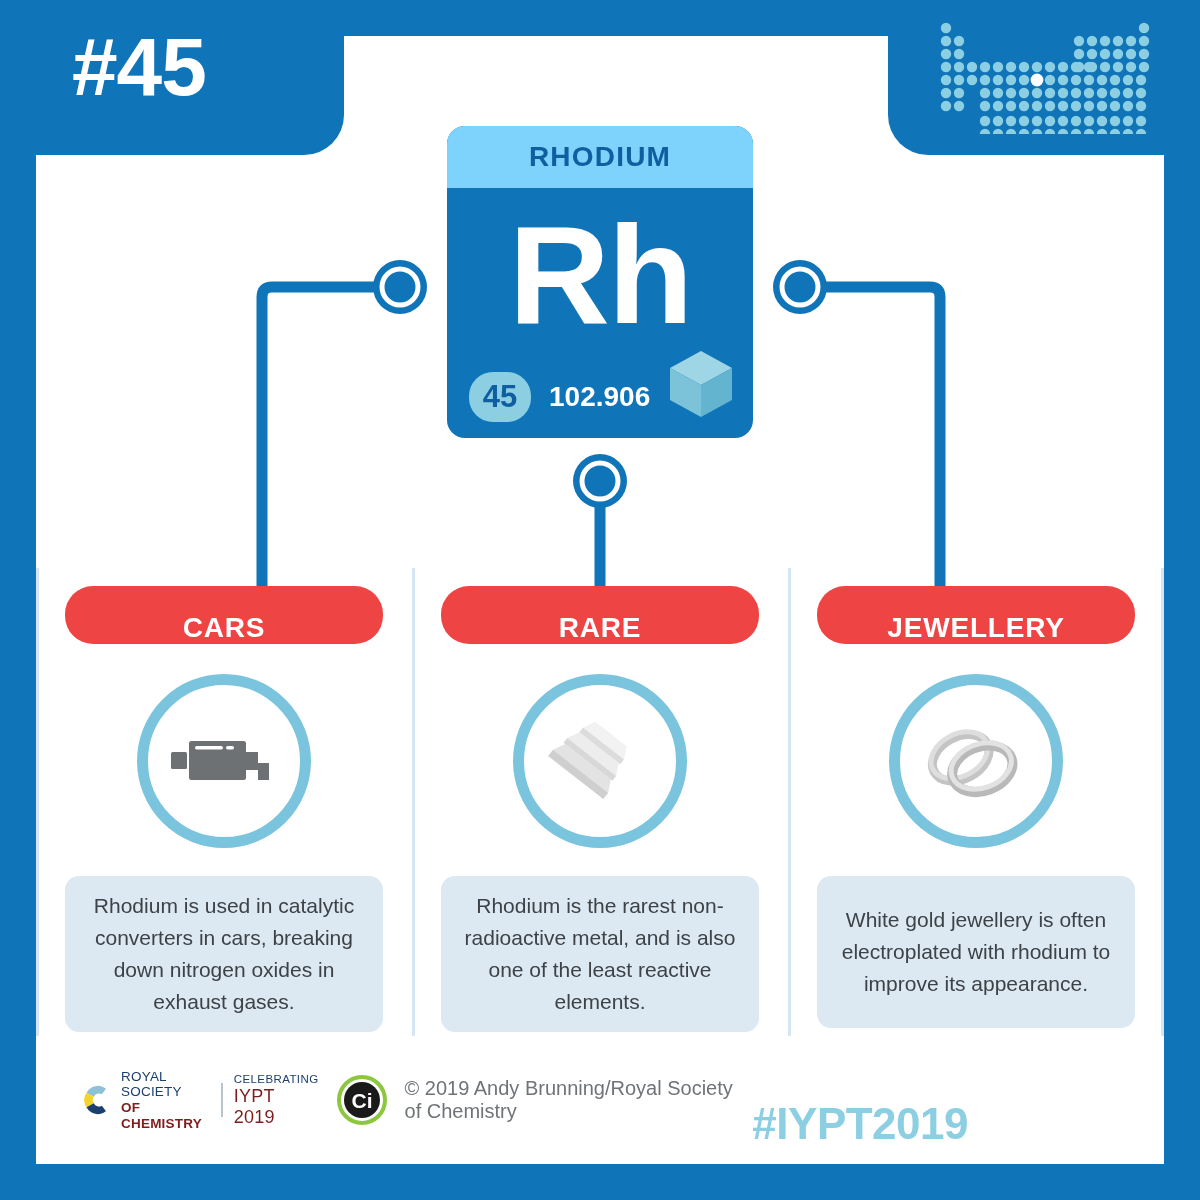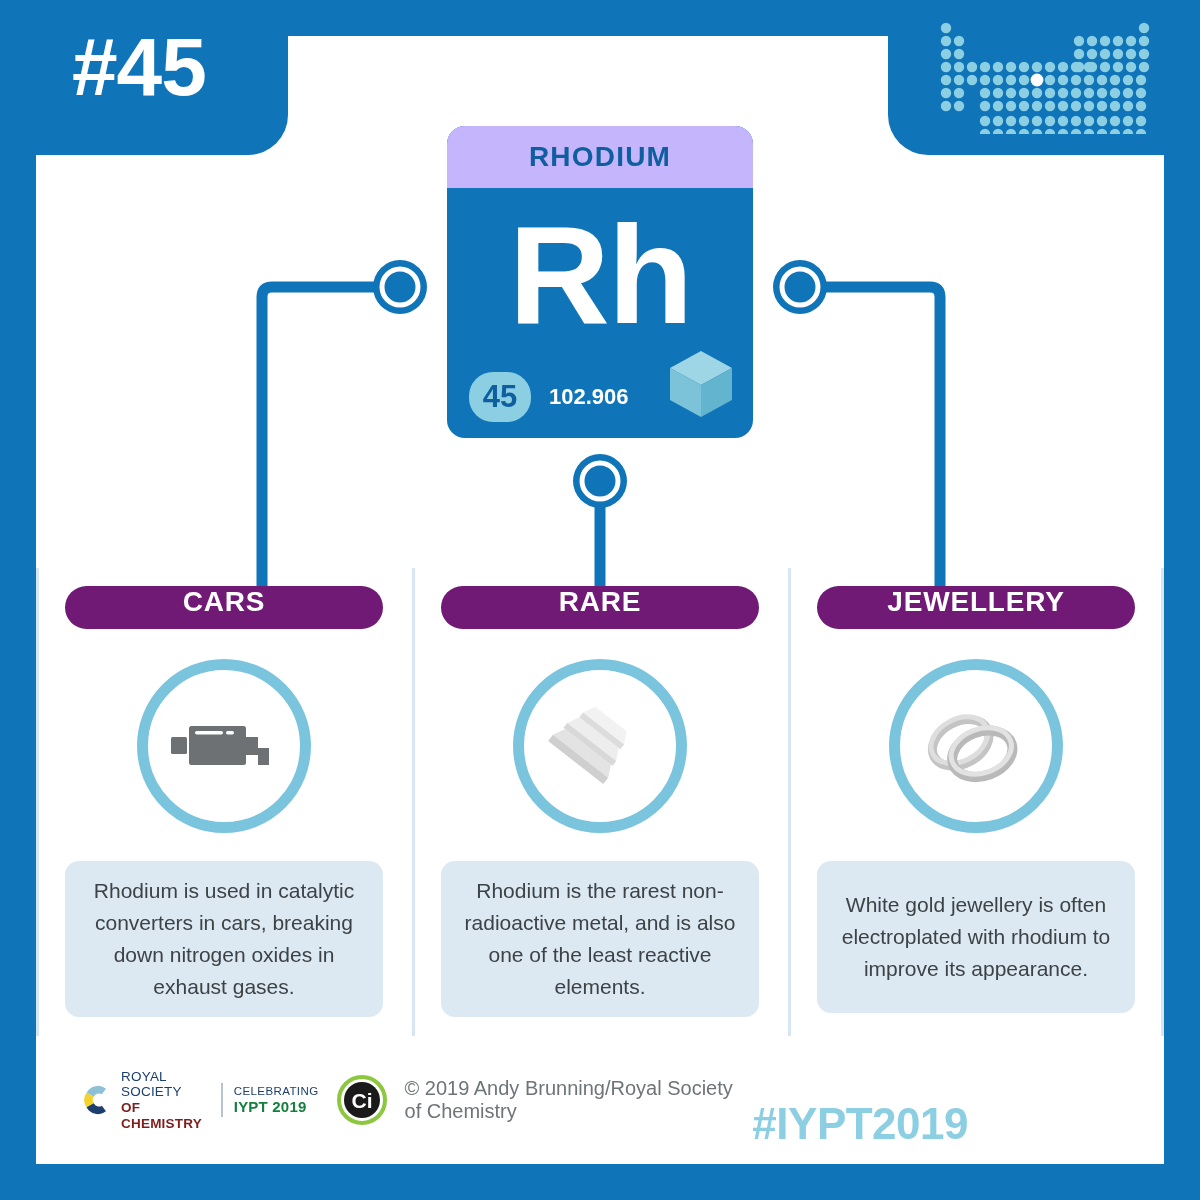--- a/index.html
+++ b/index.html
@@ -21,21 +21,21 @@
     position: absolute;
     left: 36px; top: 36px;
     width: 1128px; height: 1128px;
     background: #ffffff;
   }
 
   
   .num-tab {
     position: absolute;
     left: 0; top: 0;
-    width: 288px; height: 155px;
+    width: 344px; height: 155px;
     background: #0f74b8;
     border-bottom-right-radius: 40px;
     z-index: 6;
   }
   .num-tab span {
     position: absolute;
     left: 72px; top: 26px;
     font-size: 82px;
     font-weight: bold;
     color: #ffffff;
@@ -59,21 +59,21 @@
     position: absolute;
     left: 447px; top: 126px;
     width: 306px; height: 312px;
     background: #0f74b8;
     border-radius: 18px;
     overflow: hidden;
     z-index: 5;
   }
   .el-head {
     height: 62px;
-    background: #c4b5fd;
+    background: #7dd3fc;
     display: flex; align-items: center; justify-content: center;
   }
   .el-head span {
     font-size: 28px; font-weight: bold;
     color: #0f5fa0; letter-spacing: 1.2px;
   }
   .el-sym {
     position: absolute;
     left: 0; right: 0; top: 58px;
     text-align: center;
@@ -90,21 +90,21 @@
   }
   .el-znum {
     width: 62px; height: 50px;
     background: #8ccfe3;
     border-radius: 24px;
     display: flex; align-items: center; justify-content: center;
     font-size: 31px; font-weight: bold; color: #0f5fa0;
   }
   .el-mass {
     margin-left: 18px;
-    font-size: 22px; font-weight: bold; color: #ffffff;
+    font-size: 28px; font-weight: bold; color: #ffffff;
   }
   .el-state { position: absolute; right: 18px; bottom: -2px; }
 
   
   .connectors {
     position: absolute; left: 0; top: 0;
     width: 1200px; height: 1200px;
     z-index: 2; pointer-events: none;
   }
 
@@ -134,24 +134,24 @@
     width: 3px; background: #d6e6f2;
   }
   .col:first-child::after {
     content: "";
     position: absolute;
     left: 0; top: -18px; bottom: 0;
     width: 3px; background: #d6e6f2;
   }
 
   .pill {
-    width: 318px; height: 43px;
-    background: #701a75;
+    width: 318px; height: 58px;
+    background: #ef4444;
     border-radius: 28px;
-    display: flex; align-items: flex-start; justify-content: center;
+    display: flex; align-items: flex-end; justify-content: center;
     margin-top: 0;
   }
   .pill span {
     font-size: 28px; font-weight: bold;
     color: #ffffff; letter-spacing: 0.8px;
   }
 
   .icon-circle {
     margin-top: 30px;
     width: 152px; height: 152px;
@@ -449,21 +449,21 @@
         <path d="M8 14 A16 16 0 0 0 8 32 L17 27 A7 7 0 0 1 17 19 Z" fill="#f5d32f"></path>
         <path d="M8 32 A16 16 0 0 0 32 37 L27 30 A7 7 0 0 1 17 27 Z" fill="#1c3f6e"></path>
       </svg>
       <div style="margin-left:7px;line-height:1.15;">
         <div style="font-size:13.5px;color:#1c3f6e;letter-spacing:0.2px;">ROYAL SOCIETY</div>
         <div style="font-size:13.5px;color:#7f1d1d;font-weight:bold;letter-spacing:0.2px;">OF CHEMISTRY</div>
       </div>
       <div style="width:2px;height:34px;background:#b9c3cc;margin:0 11px;"></div>
       <div style="line-height:1.15;">
         <div style="font-size:11.5px;color:#1c3f6e;letter-spacing:0.4px;">CELEBRATING</div>
-        <div style="font-size:15px;color:#15803d;font-weight:bold;letter-spacing:0.2px;">IYPT 2019</div>
+        <div style="font-size:18px;color:#7f1d1d;font-weight:normal;letter-spacing:0.2px;">IYPT 2019</div>
       </div>
     </div>
 
     <div class="ci-logo">
       <svg width="50" height="50" viewBox="0 0 50 50">
         <circle cx="25" cy="25" r="23" fill="none" stroke="#8dc63f" stroke-width="4"></circle>
         <circle cx="25" cy="25" r="18" fill="#1a1a1a"></circle>
         <text x="25" y="33" text-anchor="middle" font-family="Liberation Sans, sans-serif" font-size="21" font-weight="bold" fill="#ffffff">Ci</text>
       </svg>
     </div>

